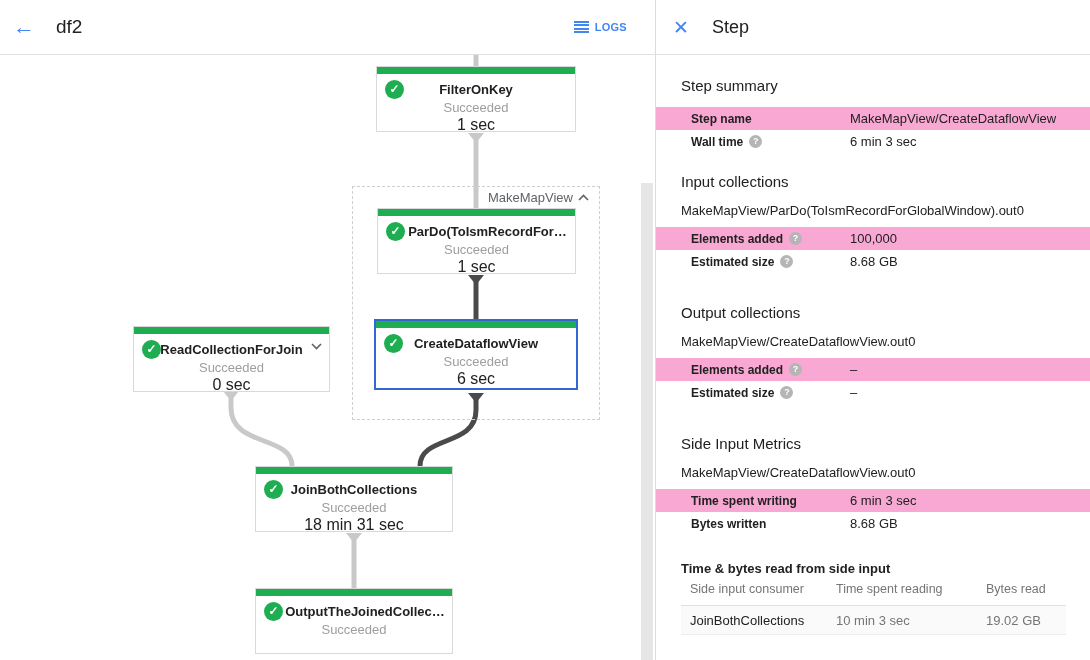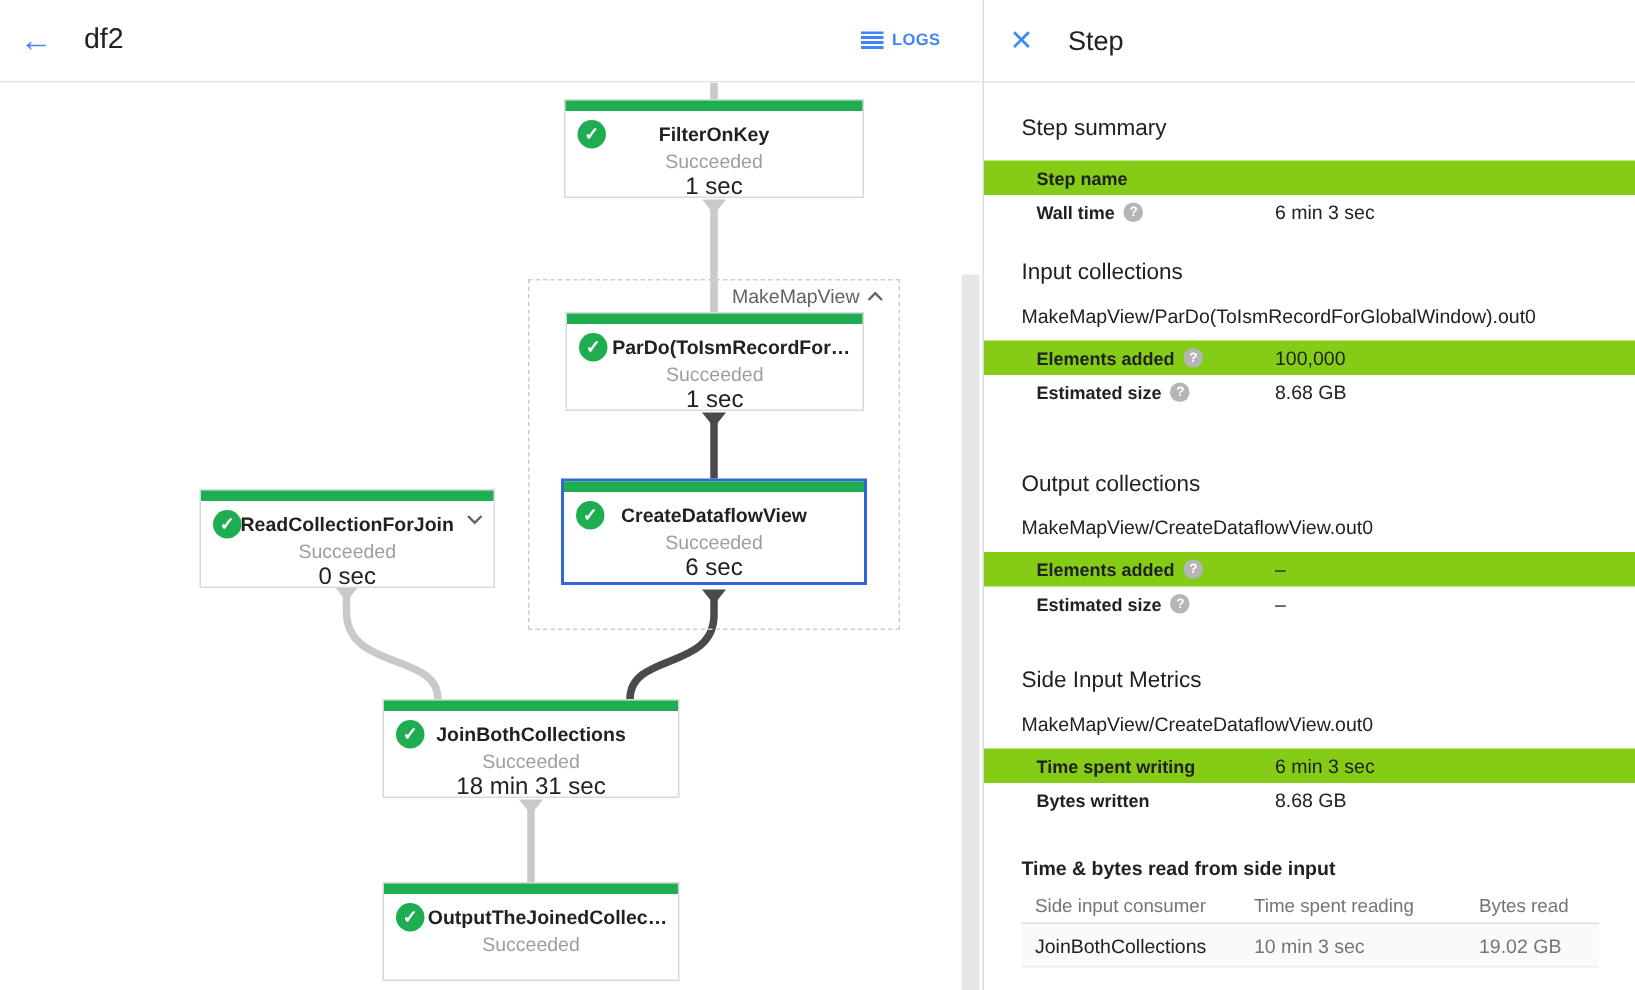--- a/index.html
+++ b/index.html
@@ -45,29 +45,29 @@
   .right-panel { position:absolute; left:656px; top:0; width:434px; height:660px; background:#fff; }
   .rp-header { height:55px; display:flex; align-items:center; border-bottom:1px solid #e0e0e0; }
   .close-btn { width:50px; text-align:center; font-size:19px; color:#4285f4; cursor:pointer; }
   .rp-title { font-size:18px; color:#212121; margin-left:6px; }
 
   .rp-content { padding:22px 0 0 0; }
   .section { margin-bottom:20px; }
   .sec-heading { font-size:15px; color:#212121; margin:0 0 13px 25px; }
   .sec-subtitle { font-size:13px; color:#212121; margin:0 0 9px 25px; }
   .kv-row { display:flex; align-items:center; height:23px; padding-left:35px; margin-left:0; }
-  .kv-row.shade { background:#84cc16; }
+  .kv-row.shade { background:#f9a8d4; }
   .kv-label { width:159px; font-size:12px; font-weight:bold; color:#212121; display:flex; align-items:center; gap:6px; }
   .kv-value { font-size:13px; color:#212121; }
   .help-icon { display:inline-block; width:13px; height:13px; border-radius:50%; background:#b5b5b5;
                color:#fff; font-size:9px; line-height:13px; text-align:center; font-weight:bold; cursor:pointer; }
 
   .tbl-heading { font-size:13px; font-weight:bold; color:#212121; margin:26px 0 0 25px; }
   .si-table { margin:6px 0 0 25px; width:385px; }
-  .si-hrow { display:flex; height:24px; align-items:center; border-bottom:1px solid #e0e0e0;
+  .si-hrow { display:flex; height:24px; align-items:flex-start; border-bottom:1px solid #e0e0e0;
              font-size:12.5px; color:#757575; }
   .si-drow { display:flex; height:29px; align-items:center; border-bottom:1px solid #ededed;
              font-size:13px; background:#fafafa; }
   .si-c1 { flex:1; padding-left:9px; }
   .si-c2 { width:150px; }
   .si-c3 { width:80px; }
   .si-drow .si-c1 { color:#212121; }
   .si-drow .si-c2, .si-drow .si-c3 { color:#757575; }
 </style>
 </head>
@@ -175,20 +175,21 @@
   </div>
 
   <div class="rp-content">
 
     <div class="section">
       <div class="sec-heading">Step summary</div>
       <div class="kv-row shade">
         <div class="kv-label">
             <span>Step name</span>
           </div>
+        <div class="kv-value">MakeMapView/CreateDataflowView</div>
       </div>
       <div class="kv-row">
         <div class="kv-label">
             <span>Wall time</span>
           <span class="help-icon">?</span>
           </div>
         <div class="kv-value">6 min 3 sec</div>
       </div>
     </div>
 
@@ -204,21 +205,21 @@
       </div>
       <div class="kv-row">
         <div class="kv-label">
             <span>Estimated size</span>
           <span class="help-icon">?</span>
           </div>
         <div class="kv-value">8.68 GB</div>
       </div>
     </div>
 
-    <div class="section" style="margin-top:41px;">
+    <div class="section" style="margin-top:31px;">
       <div class="sec-heading">Output collections</div>
       <div class="sec-subtitle">MakeMapView/CreateDataflowView.out0</div>
       <div class="kv-row shade">
         <div class="kv-label">
             <span>Elements added</span>
           <span class="help-icon">?</span>
           </div>
         <div class="kv-value">–</div>
       </div>
       <div class="kv-row">

